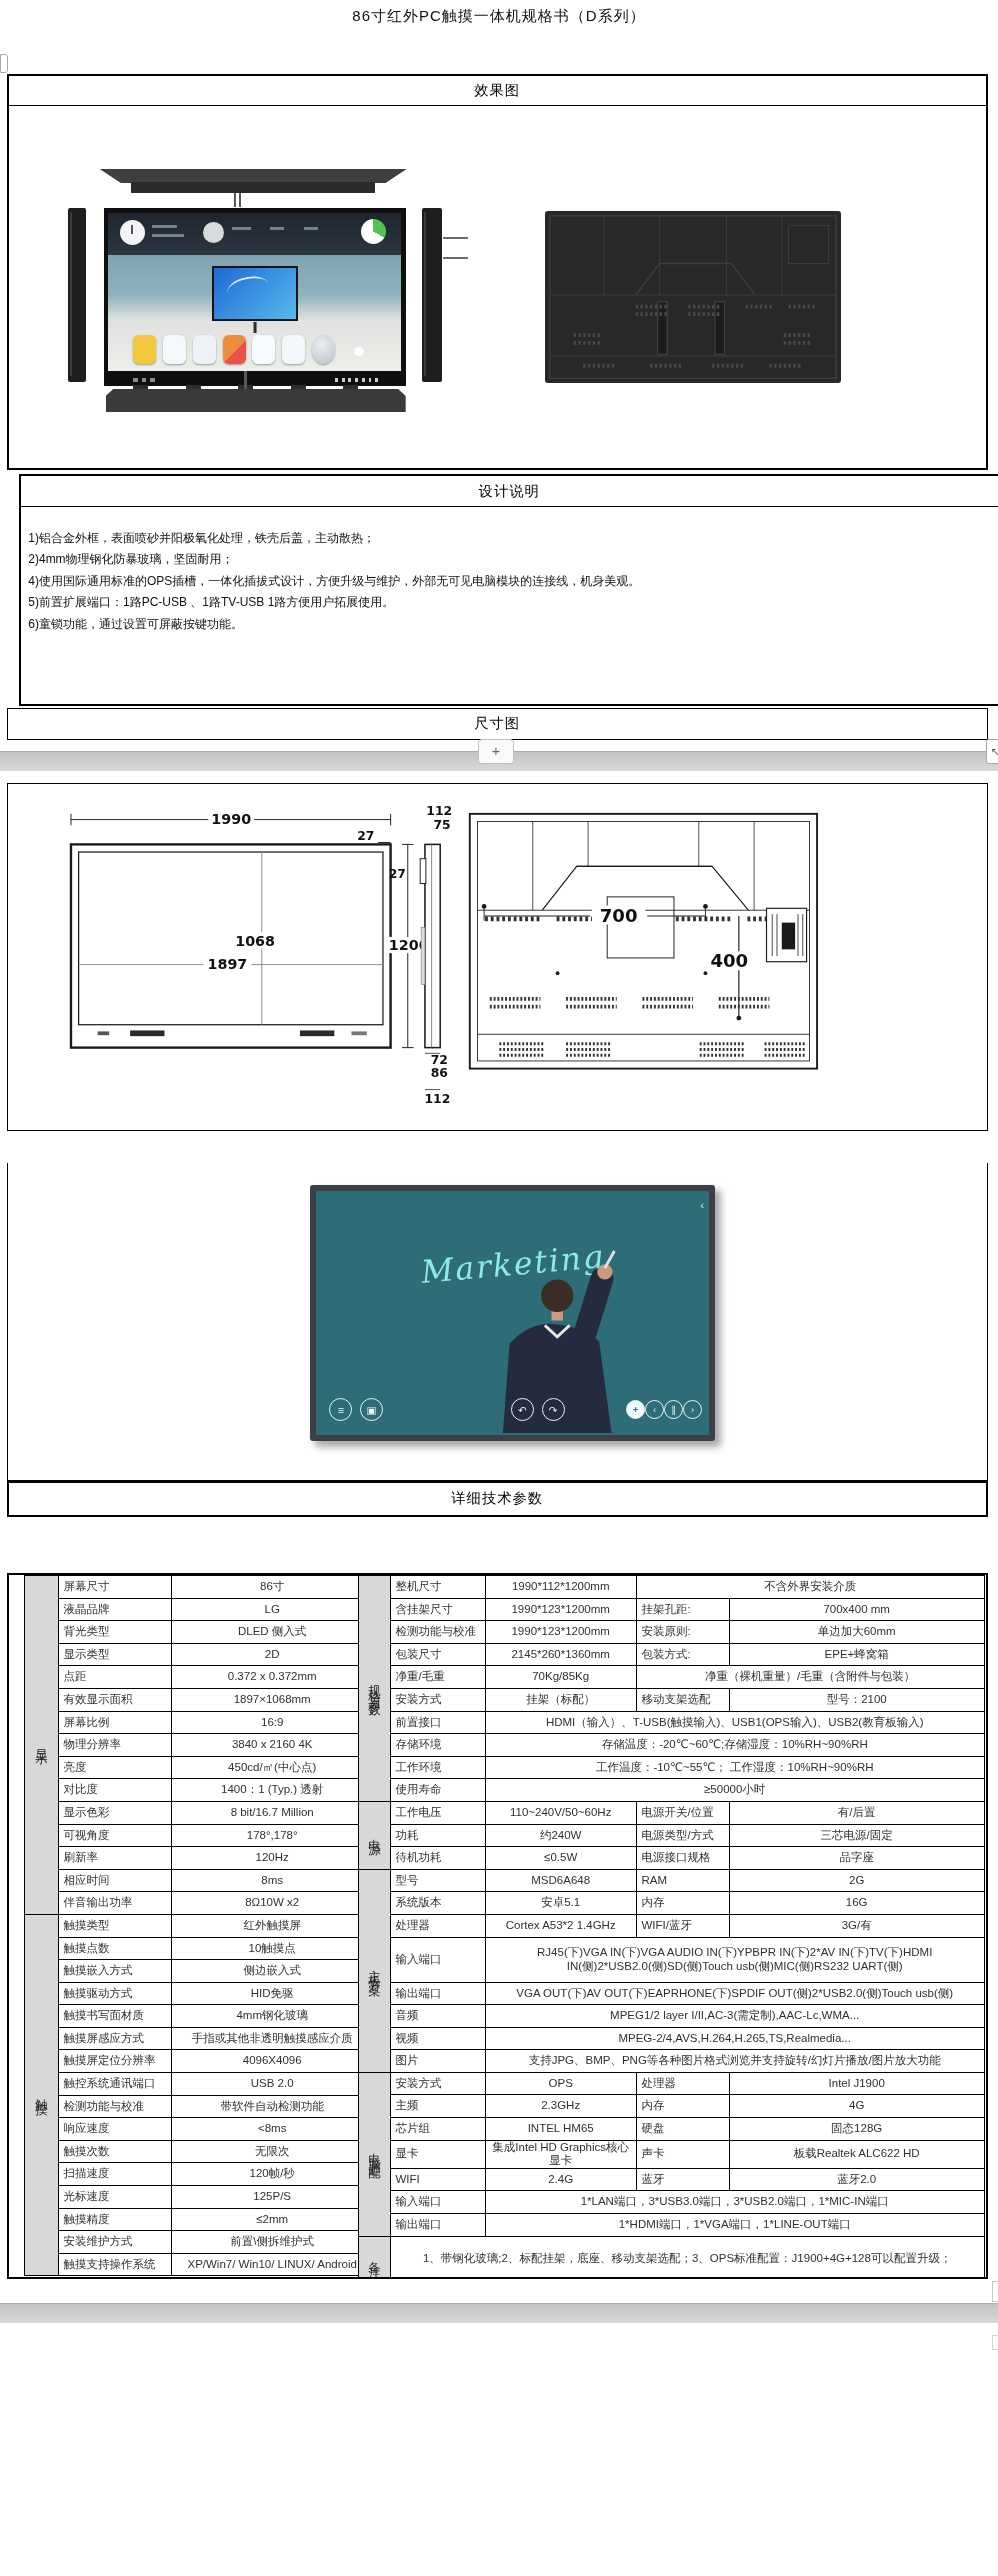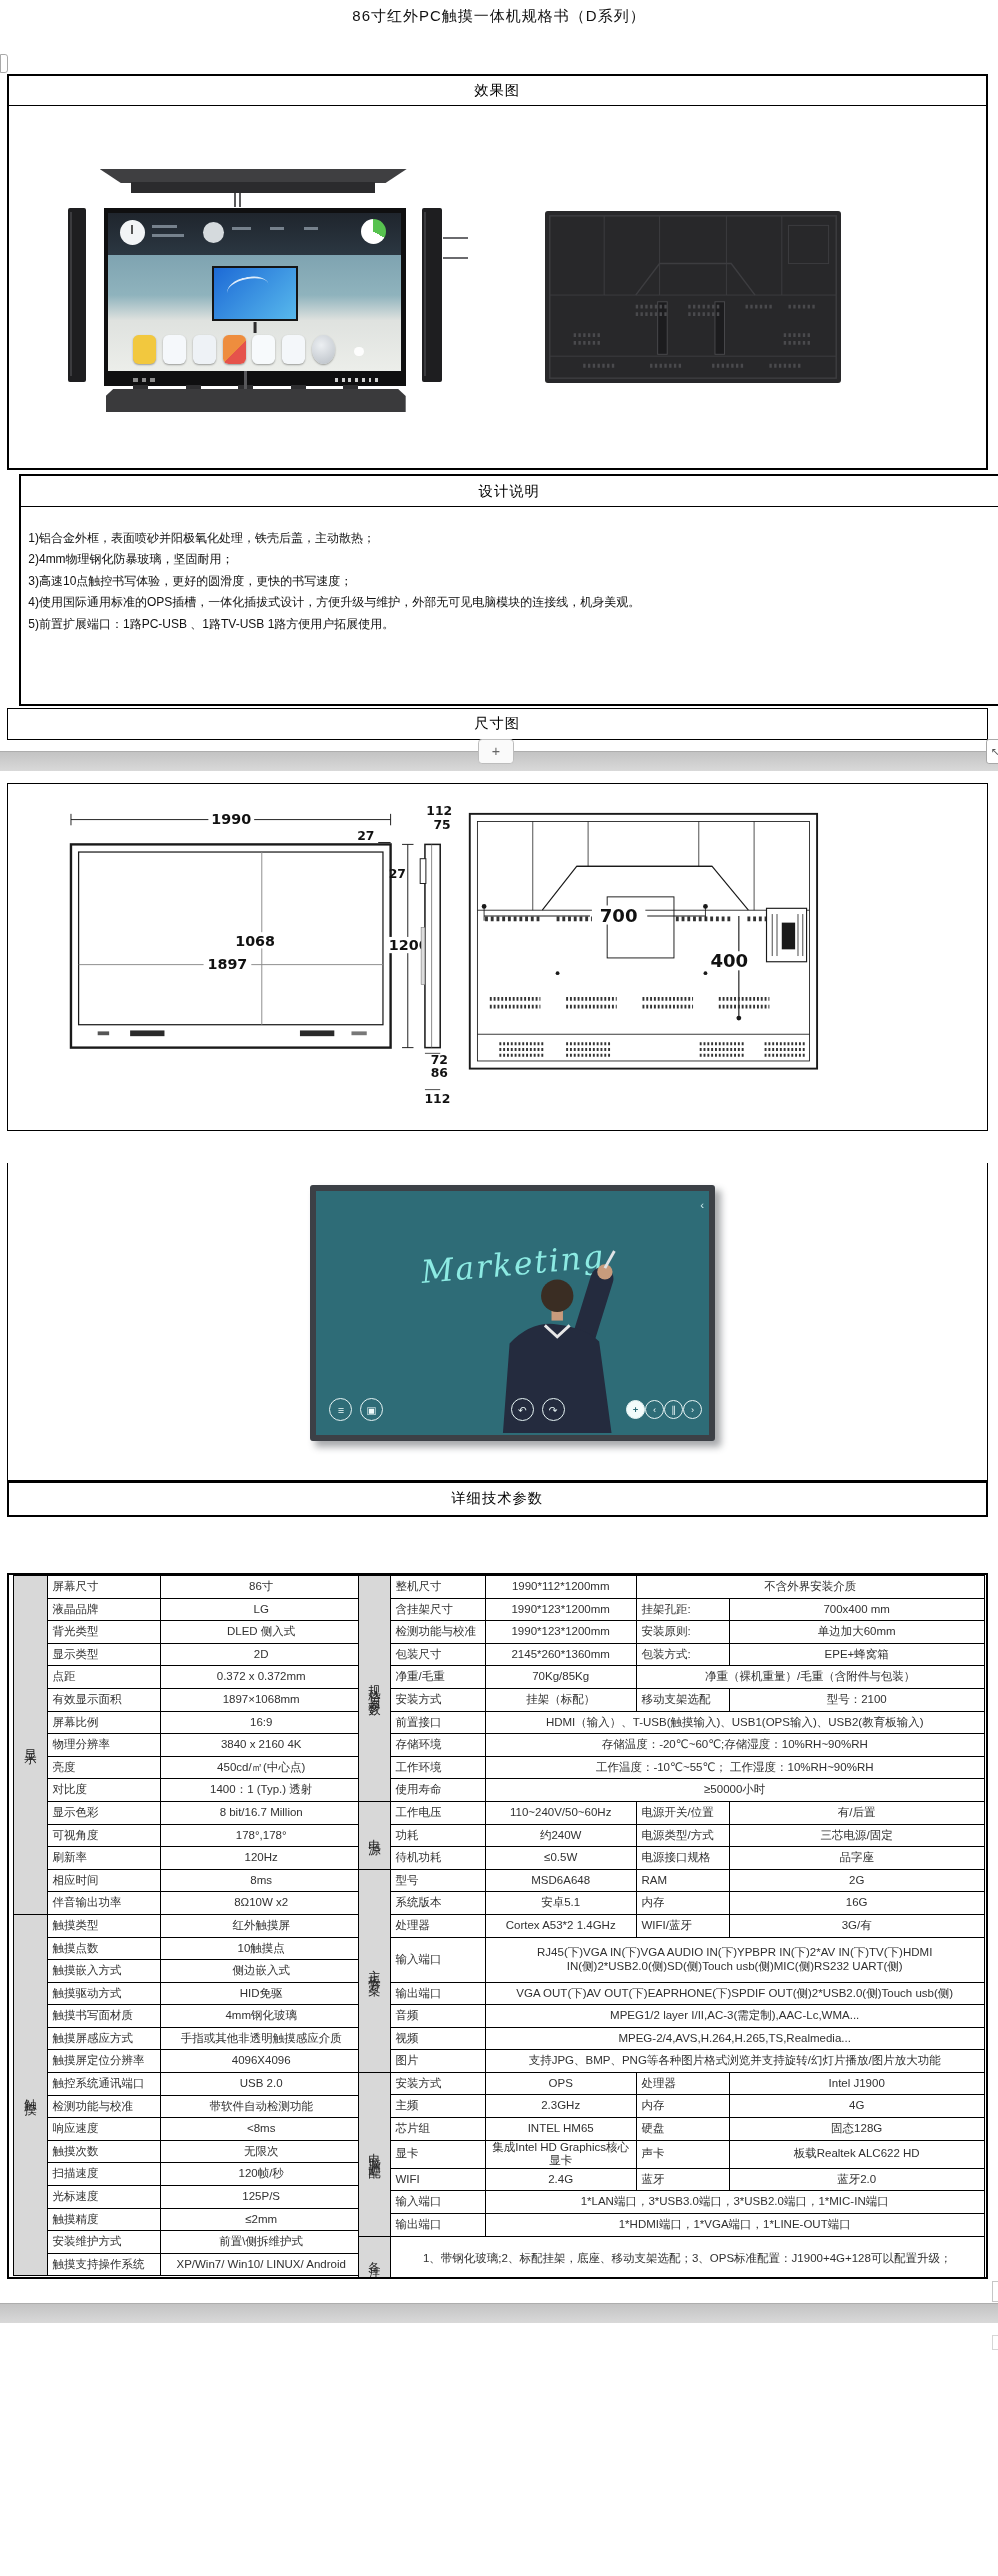--- a/index.html
+++ b/index.html
@@ -82,21 +82,21 @@
   table.spec{border-collapse:collapse;table-layout:fixed;position:absolute;top:0;}
   table.spec td{border:1px solid #000;font-size:11.5px;color:#303030;padding:0 2.9px;overflow:hidden;line-height:1.18;}
   table.spec tr{height:22.6px;}
   table.spec tr.tall{height:45px;}
   table.spec td.a{text-align:left;padding-left:4.8px;}
   table.spec td.v{text-align:center;}
   table.spec td.g{background:#d8d8d8;text-align:center;vertical-align:middle;padding:0;}
   table.spec td.g span{writing-mode:vertical-rl;text-orientation:upright;letter-spacing:4.8px;font-size:12.4px;color:#222;line-height:1;}
   table.specR td{border-top-width:1.9px;border-bottom-width:1.9px;}
   table.specR td.g{border-left-width:1.9px;}
-  .specL{left:4px;width:349px;}
+  .specL{left:15px;width:349px;}
   .specR{left:349px;width:626px;}
 </style>
 </head>
 <body>
 
 <div id="page">
 
   <div class="title">86寸红外PC触摸一体机规格书（D系列）</div>
   <div class="edgetab" style="left:0;top:54px;width:7.6px;height:19px;border-radius:0 2.9px 2.9px 0;"></div>
 
@@ -183,23 +183,23 @@
       <div class="bracketpin"></div>
       <div class="bracket"></div>
     </div>
   </div>
 
   <div class="secbox" style="top:474px;height:232px;margin-left:12px;">
     <div class="sechead thin">设计说明</div>
     <div class="notes">
       <div>1)铝合金外框，表面喷砂并阳极氧化处理，铁壳后盖，主动散热；</div>
       <div>2)4mm物理钢化防暴玻璃，坚固耐用；</div>
-      <div>3)高速10点触控书写体验，更好的圆滑度，更快的书写速度；</div>
       <div>4)使用国际通用标准的OPS插槽，一体化插拔式设计，方便升级与维护，外部无可见电脑模块的连接线，机身美观。</div>
       <div>5)前置扩展端口：1路PC-USB 、1路TV-USB 1路方便用户拓展使用。</div>
+      <div>6)童锁功能，通过设置可屏蔽按键功能。</div>
     </div>
   </div>
 
   <div class="headonly" style="top:708px;height:31.5px;line-height:28px;border:1.9px solid #000;">尺寸图</div>
 
   <div class="pagesep" style="top:751px;"></div>
   <div class="plusbtn" style="left:478px;top:739px;width:36px;height:25px;line-height:23px;">+</div>
   <div class="arrowbtn" style="left:986px;top:739px;width:19px;height:25px;line-height:23px;">↖</div>
 
   <div class="secbox thin" style="top:783px;height:348px;">

